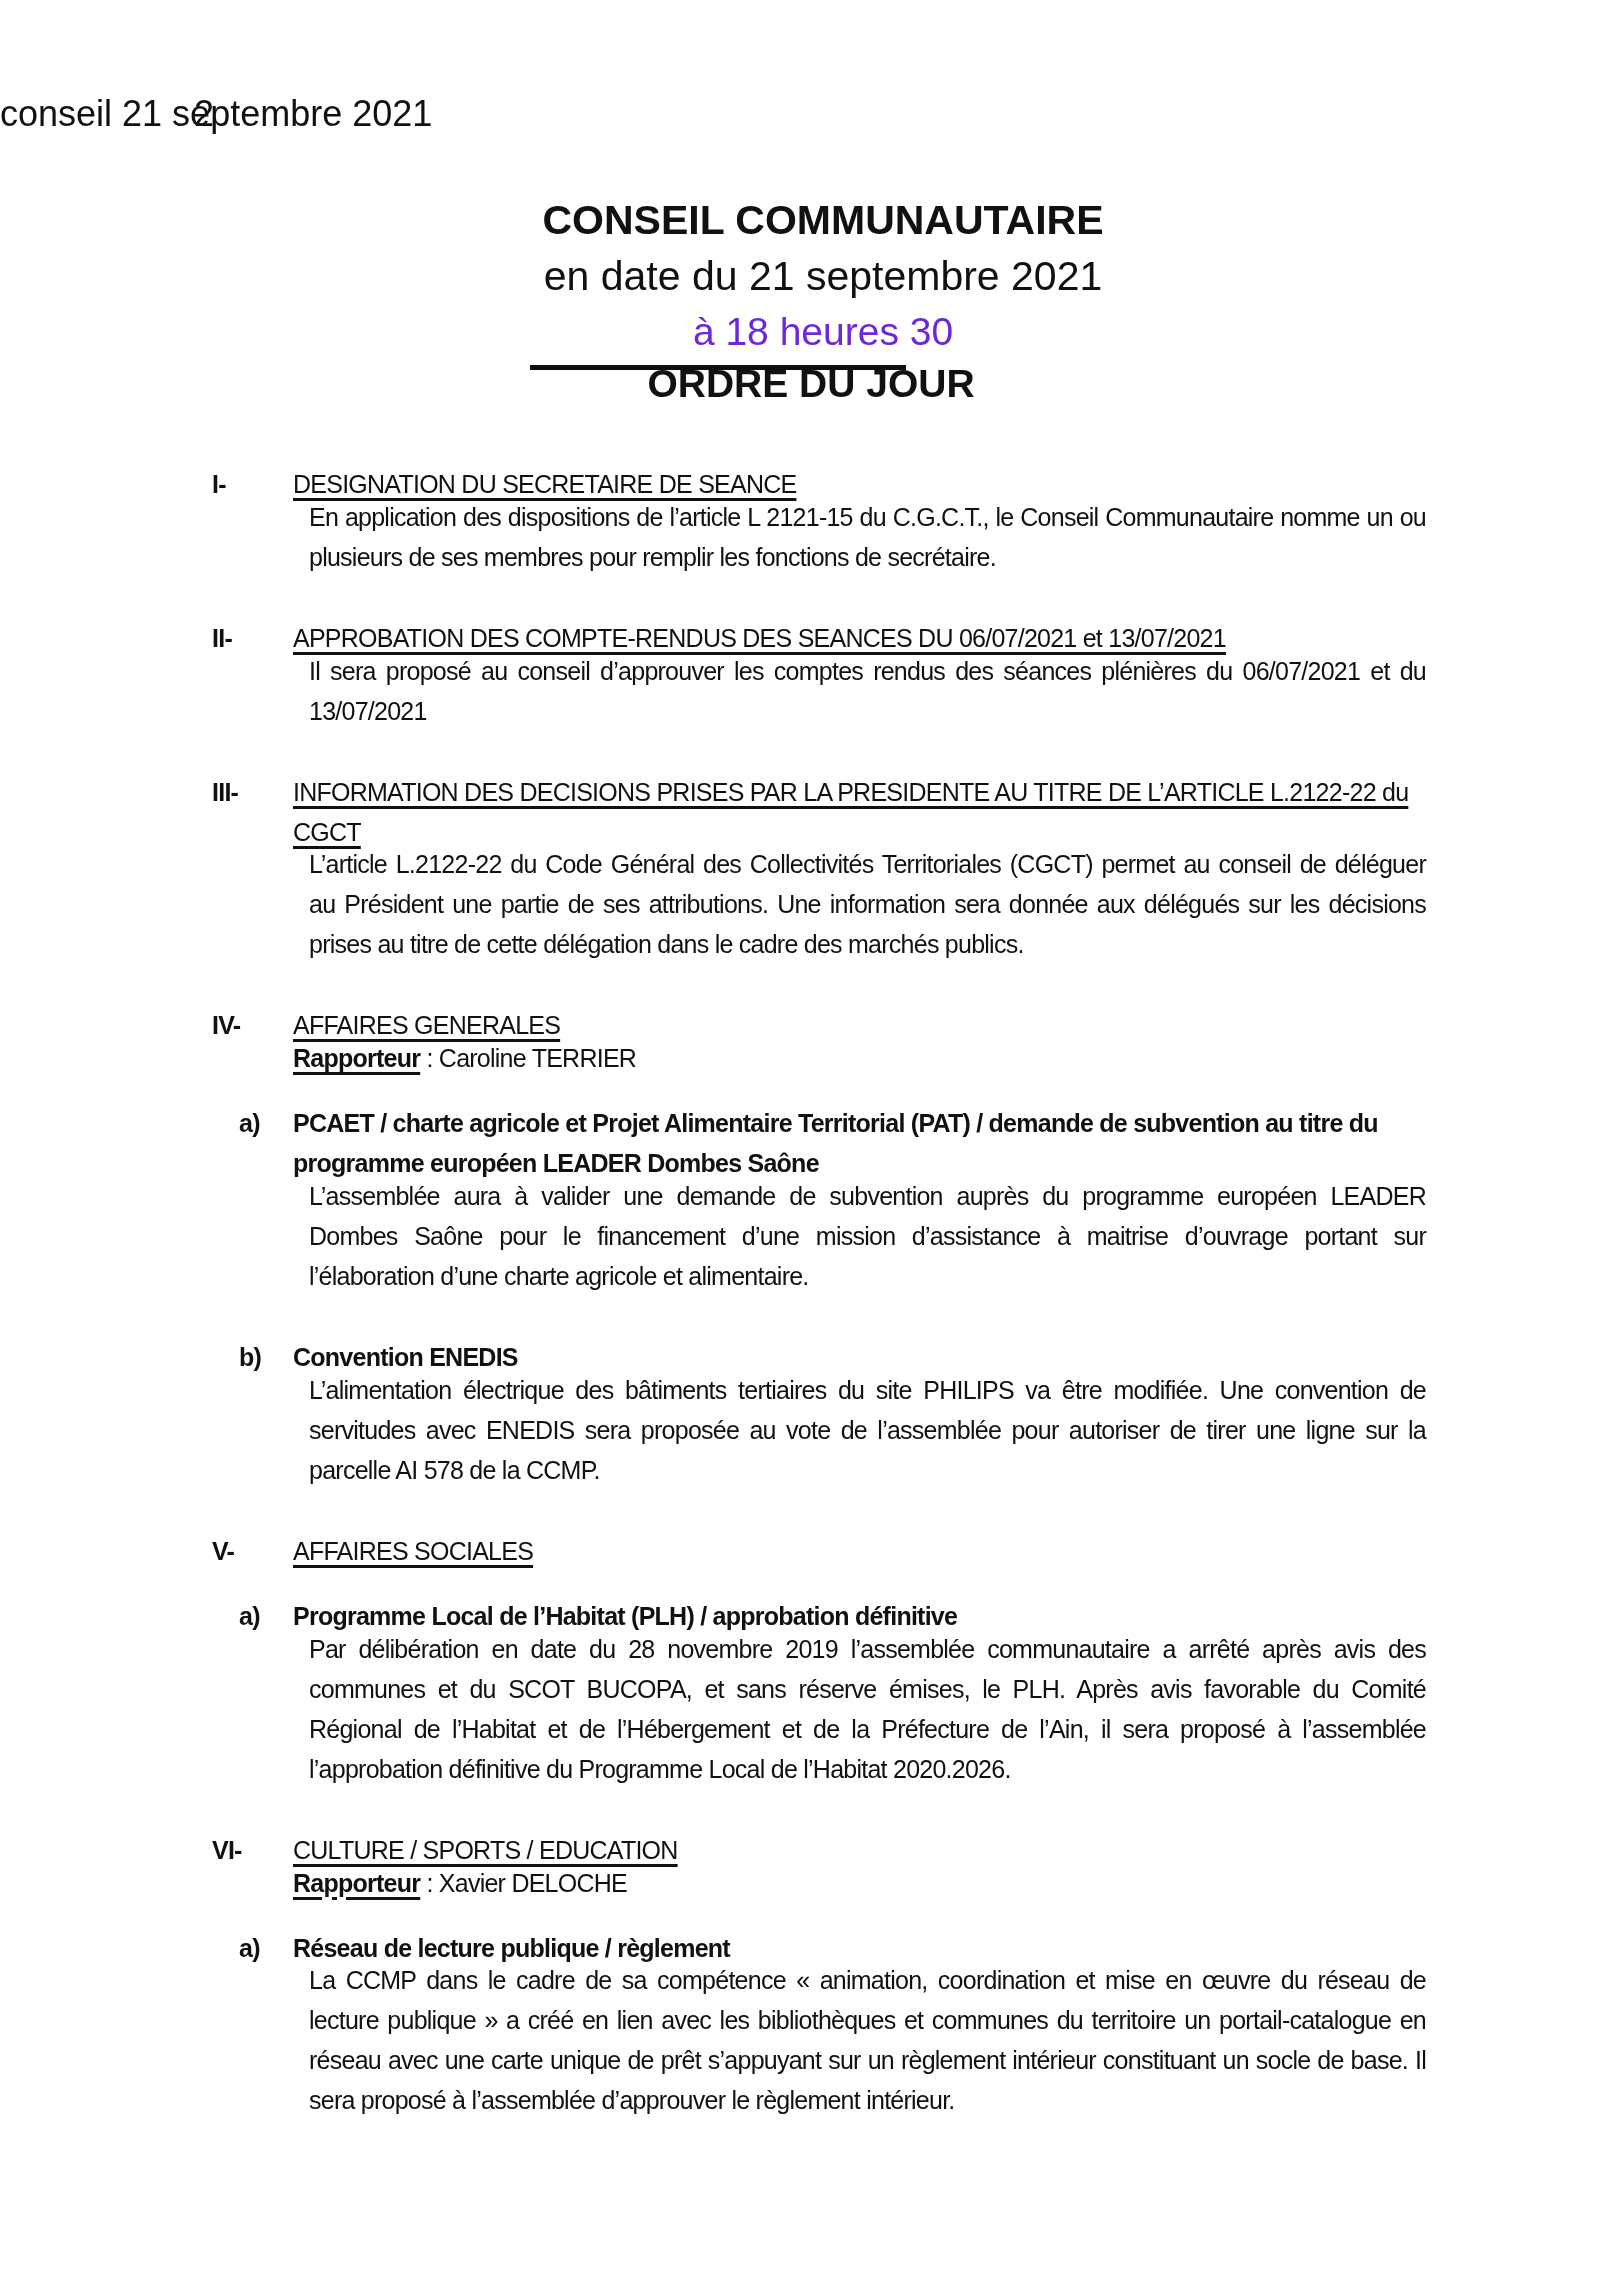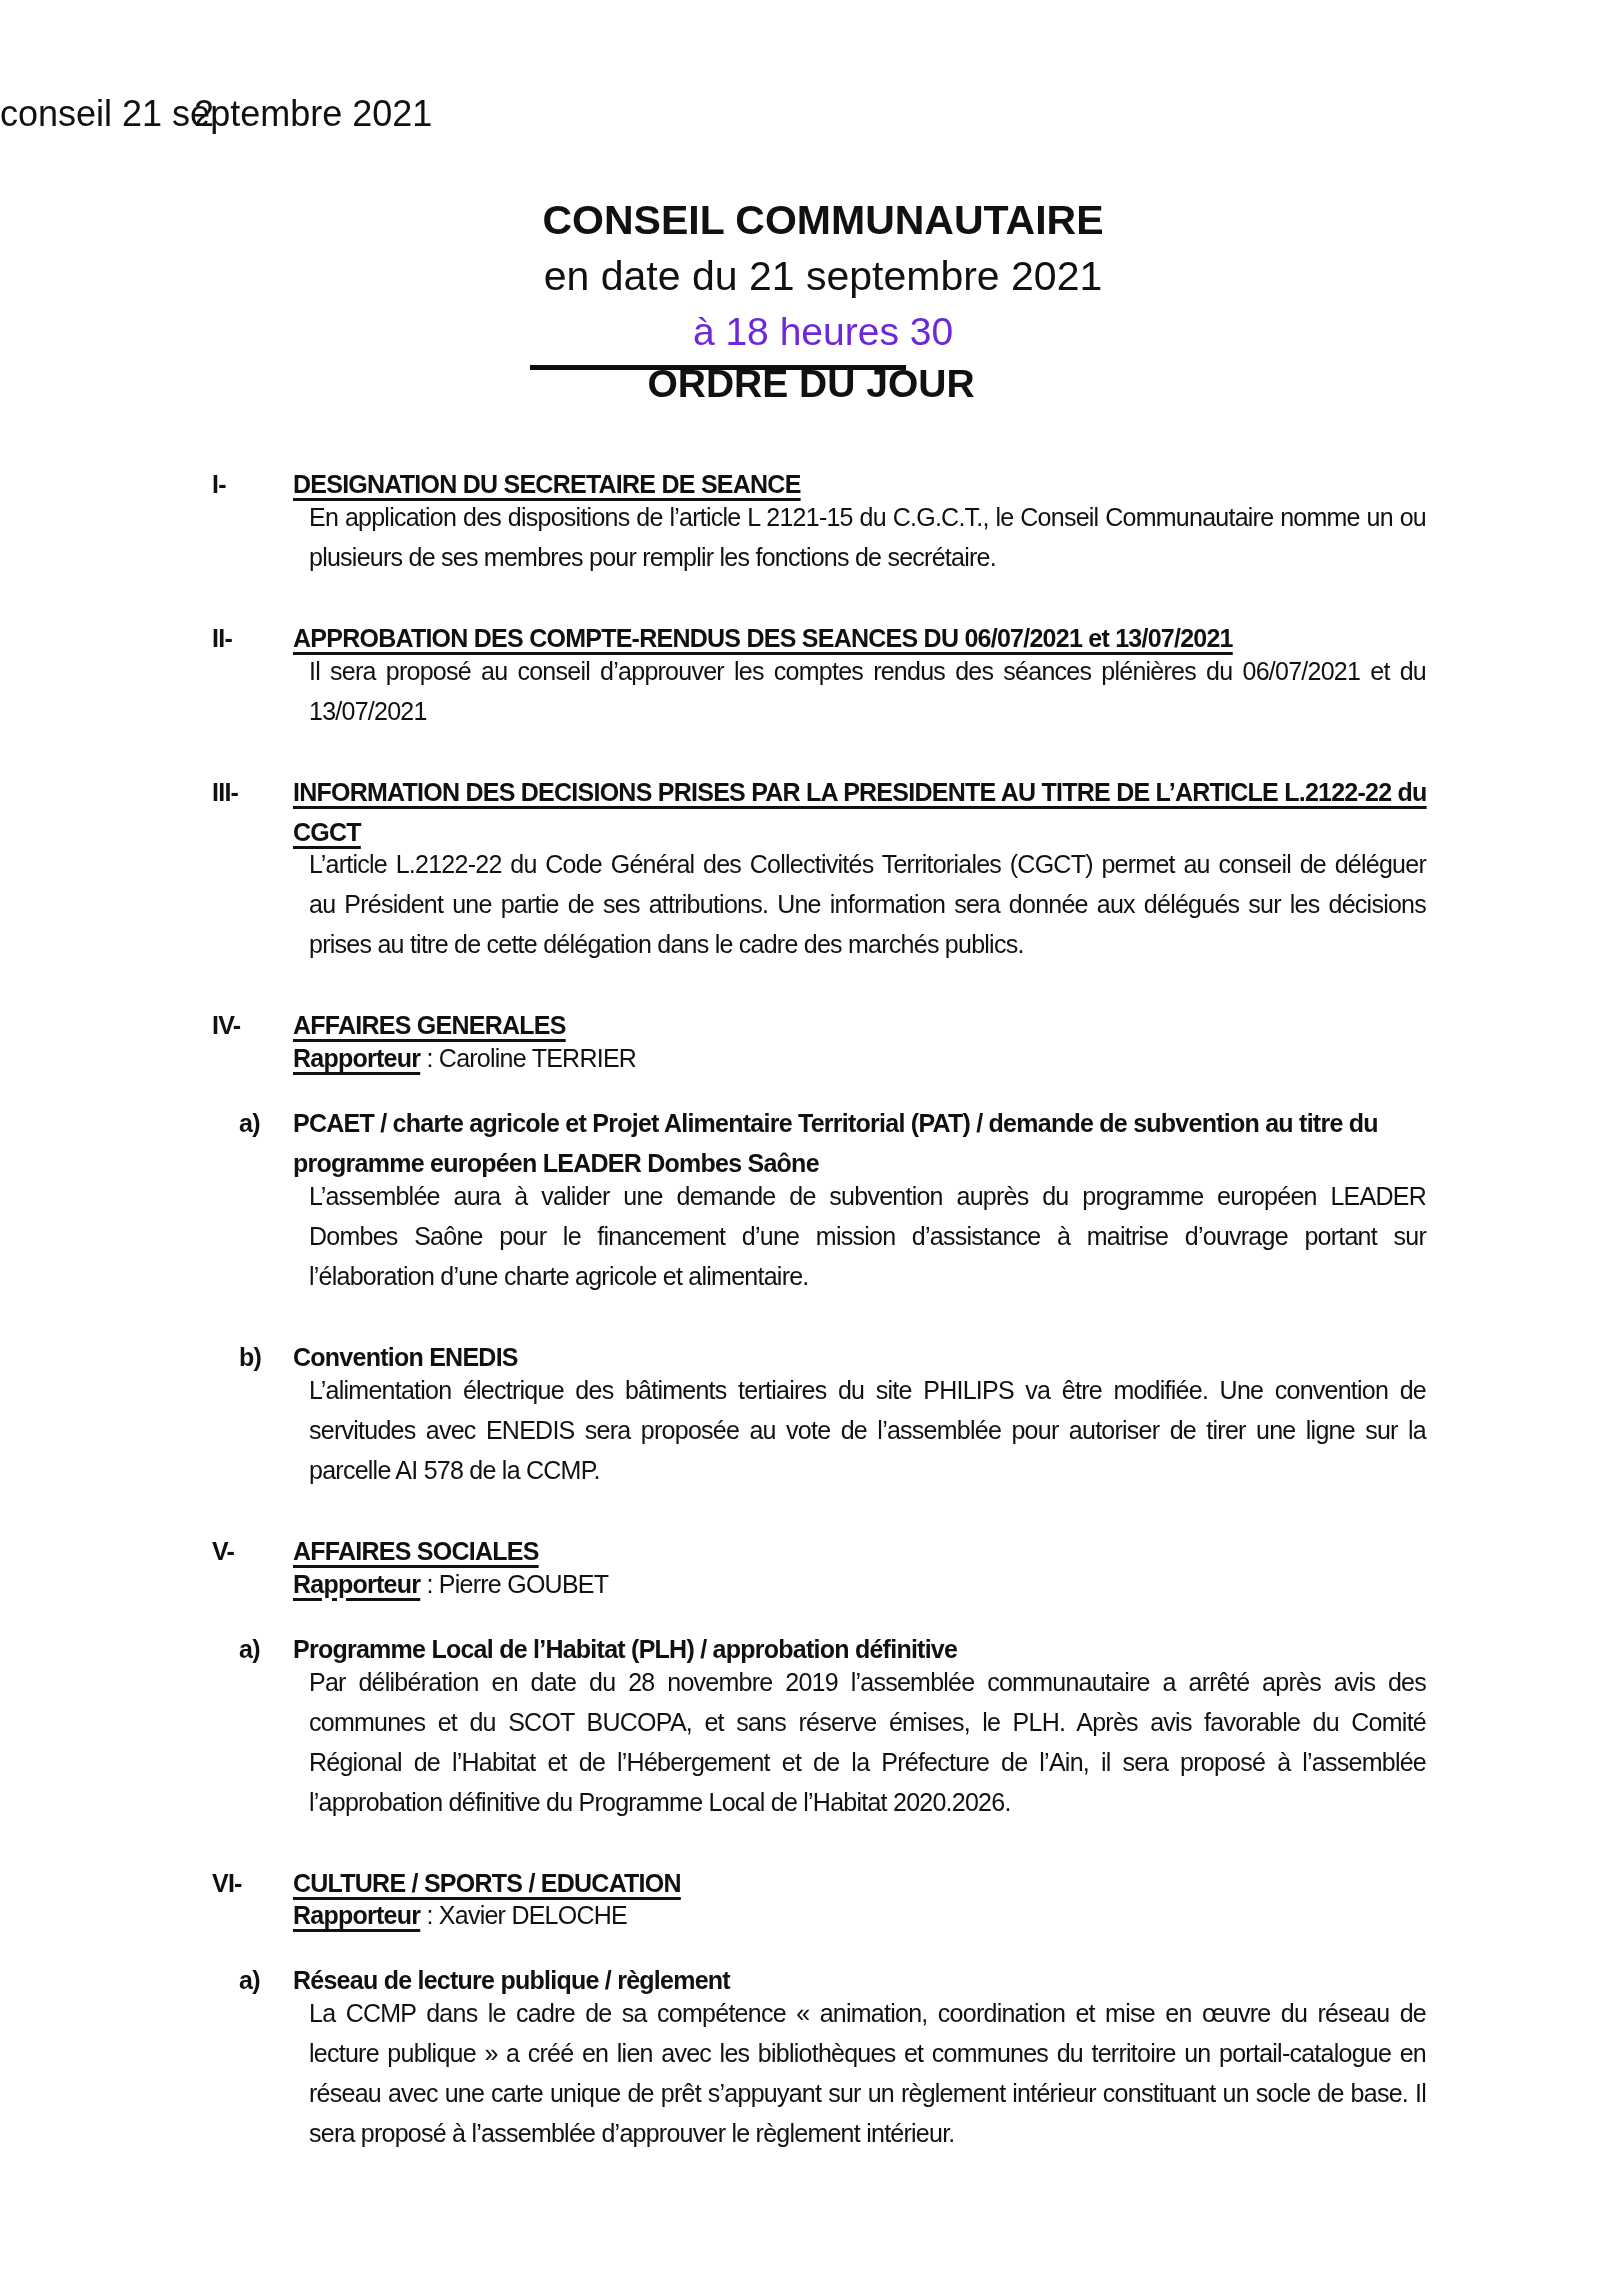--- a/index.html
+++ b/index.html
@@ -84,21 +84,21 @@
   }
   .section + .section { margin-top: 25px; }
   .row { display: flex; align-items: flex-start; }
   .num {
     flex: none;
     width: 81px;
     font-weight: 700;
   }
   .sec-main { width: 1149px; }
   .sec-heading {
-    font-weight: 700;
+    font-weight: 400;
   }
   .u {
     text-decoration: underline;
     text-decoration-thickness: 2.7px;
     text-underline-offset: 5.4px;
   }
   .rapporteur { margin-top: -7.2px; }
   .rapporteur .rap-label {
     font-weight: 700;
     text-decoration: underline;
@@ -194,21 +194,20 @@
           <p class="body">L’alimentation électrique des bâtiments tertiaires du site PHILIPS va être modifiée. Une convention de servitudes avec ENEDIS sera proposée au vote de l’assemblée pour autoriser de tirer une ligne sur la parcelle AI 578 de la CCMP.</p>
         </div>
       </div>
     </div>
 
     <div class="section">
       <div class="row">
         <span class="num">V-</span>
         <div class="sec-main">
           <div class="sec-heading"><span class="u">AFFAIRES SOCIALES</span></div>
-          <div class="rapporteur"><span class="rap-label">Rapporteur</span><span> : Pierre GOUBET</span></div>
         </div>
       </div>
       <div class="sub-item row">
         <span class="letter">a)</span>
         <div class="item-main">
           <div class="item-title">Programme Local de l’Habitat (PLH) / approbation définitive</div>
           <p class="body">Par délibération en date du 28 novembre 2019 l’assemblée communautaire a arrêté après avis des communes et du SCOT BUCOPA, et sans réserve émises, le PLH. Après avis favorable du Comité Régional de l’Habitat et de l’Hébergement et de la Préfecture de l’Ain, il sera proposé à l’assemblée l’approbation définitive du Programme Local de l’Habitat 2020.2026.</p>
         </div>
       </div>
     </div>

